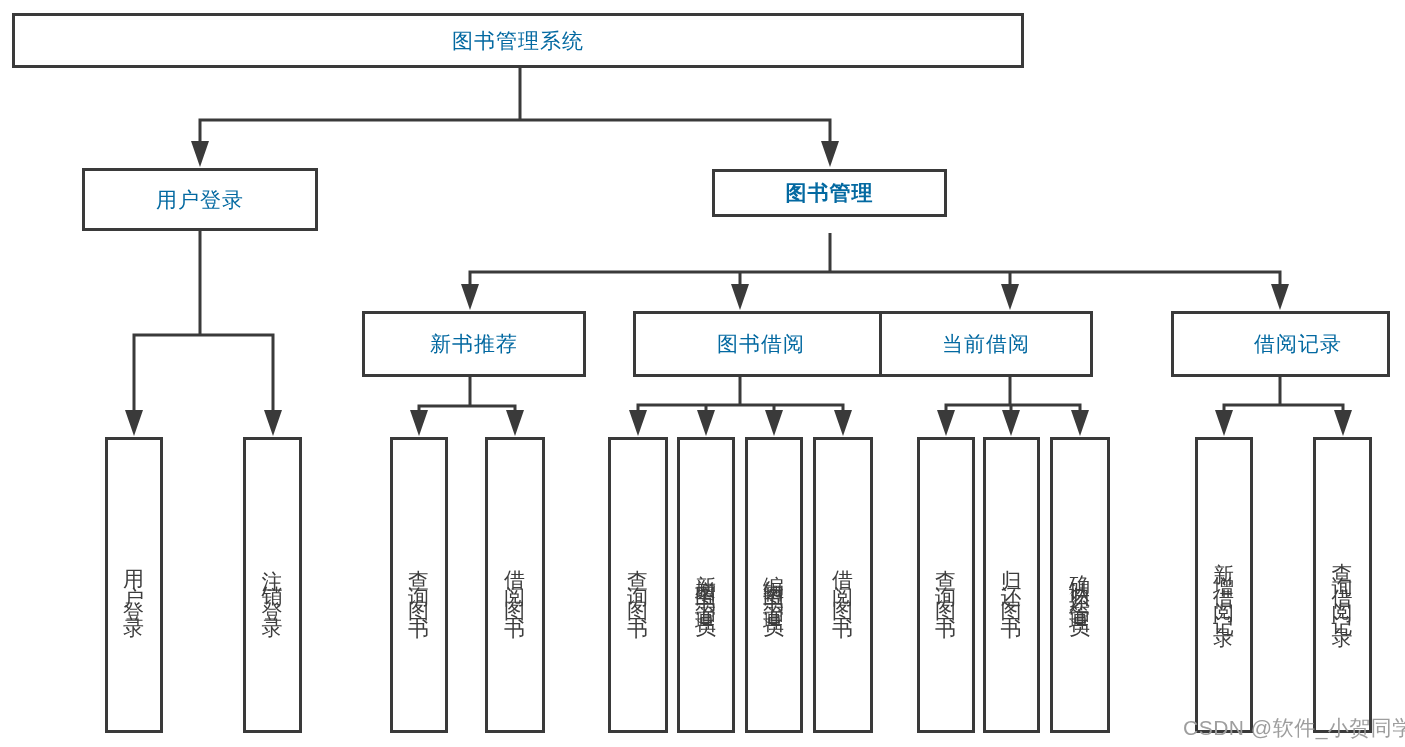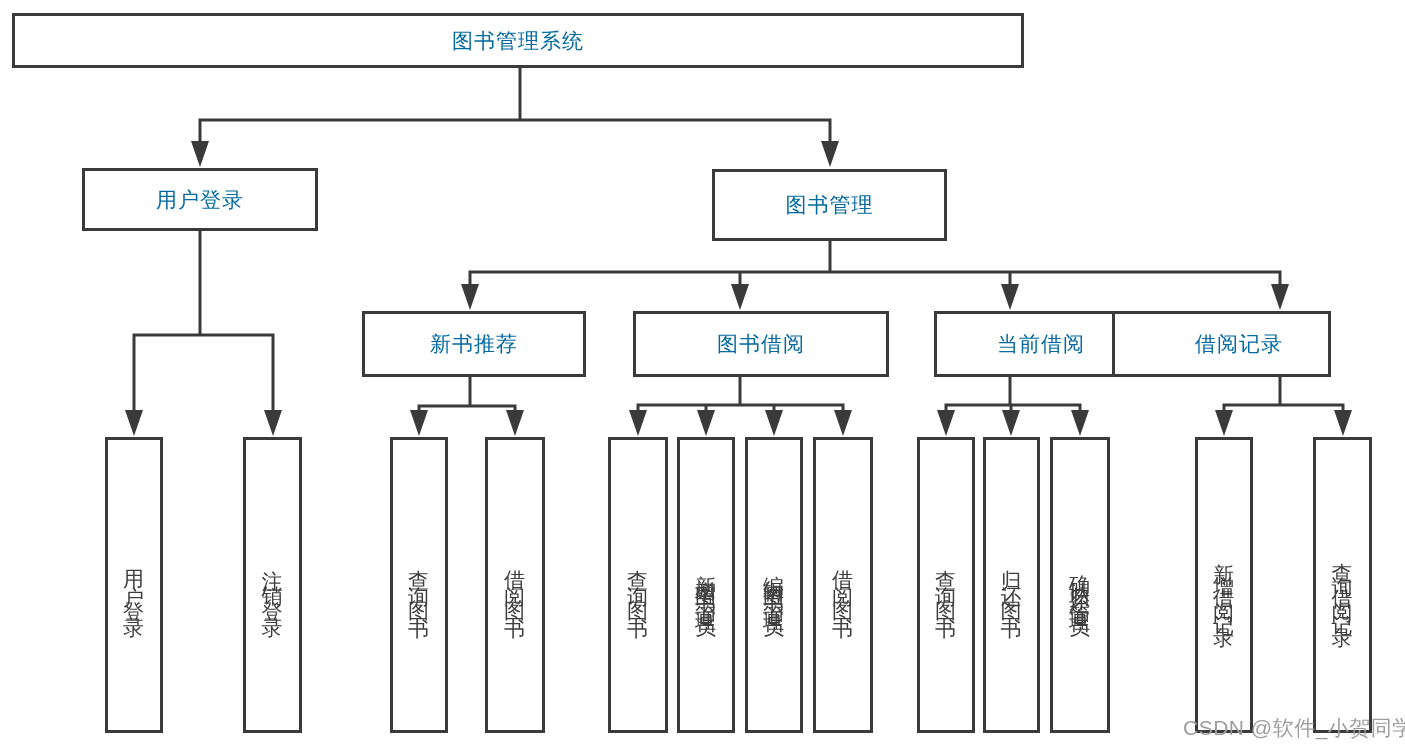--- a/index.html
+++ b/index.html
@@ -107,34 +107,34 @@
     </g>
   </svg>
 
   <div class="node" style="left:12px; top:13px; width:1012px; height:55px;">
     <span>图书管理系统</span>
   </div>
 
   <div class="node" style="left:82px; top:168px; width:236px; height:63px;">
     <span>用户登录</span>
   </div>
-  <div class="node" style="left:712px; top:169px; width:235px; height:72px;">
+  <div class="node" style="left:712px; top:169px; width:235px; height:48px;font-weight:bold;">
     <span>图书管理</span>
   </div>
 
   <div class="node" style="left:362px; top:311px; width:224px; height:66px;">
     <span>新书推荐</span>
   </div>
   <div class="node" style="left:633px; top:311px; width:256px; height:66px;">
     <span>图书借阅</span>
   </div>
-  <div class="node" style="left:934px; top:311px; width:214px; height:66px;">
+  <div class="node" style="left:879px; top:311px; width:214px; height:66px;">
     <span>当前借阅</span>
   </div>
-  <div class="node" style="left:1112px; top:311px; width:219px; height:66px;padding-left:35px;">
+  <div class="node" style="left:1171px; top:311px; width:219px; height:66px;padding-left:35px;">
     <span>借阅记录</span>
   </div>
 
   <div class="leaf sp4" style="left:105px; top:437px; width:58px; height:296px;">
     <span class="vtext">用户登录</span>
   </div>
   <div class="leaf sp4" style="left:243px; top:437px; width:59px; height:296px;">
     <span class="vtext">注销登录</span>
   </div>
 

